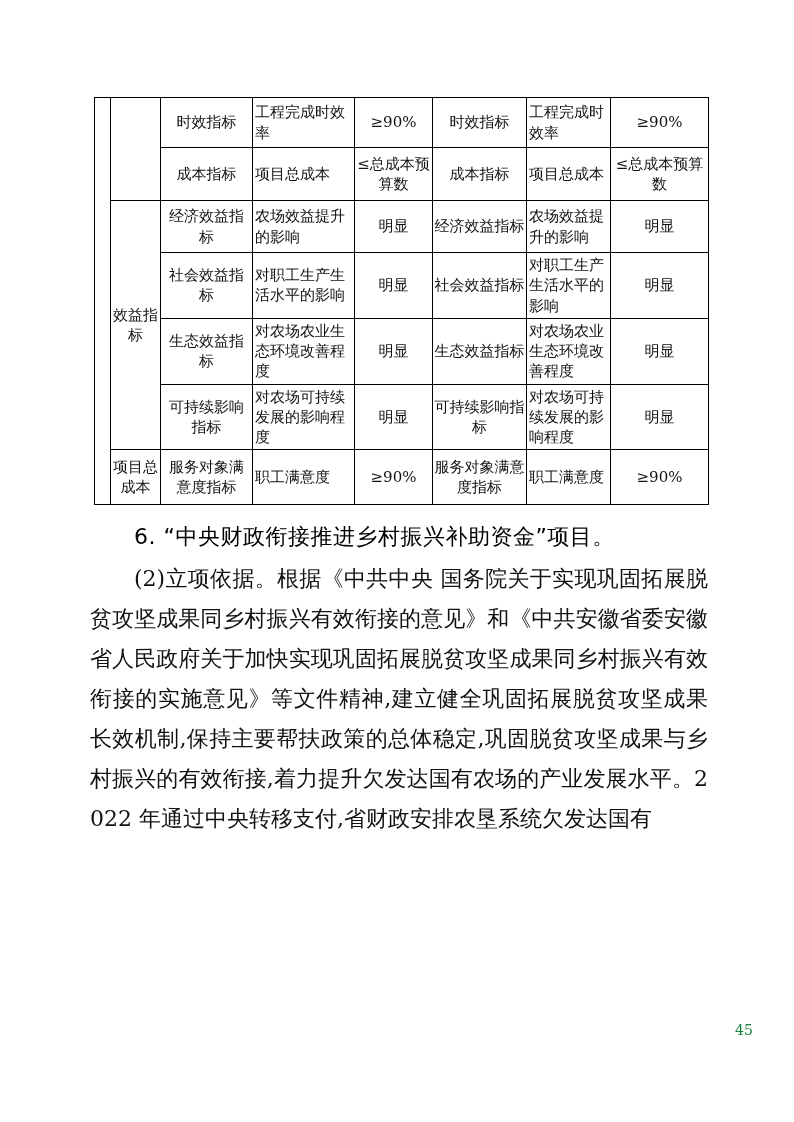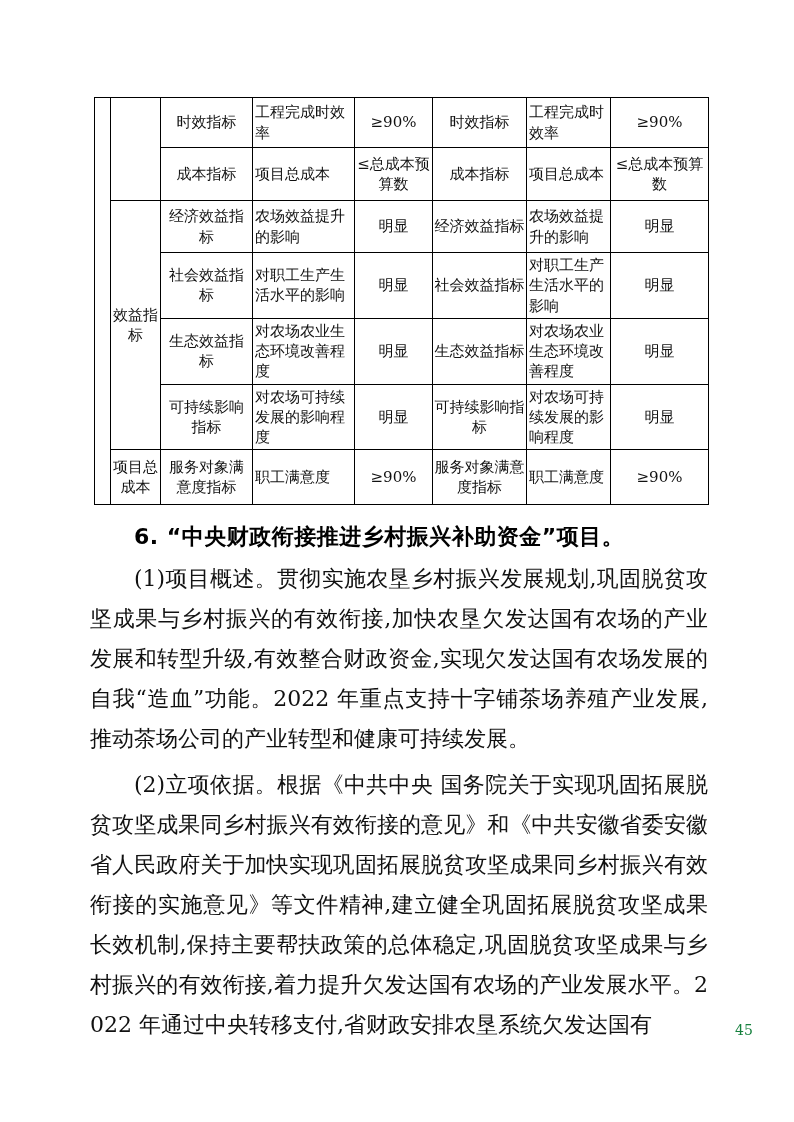--- a/index.html
+++ b/index.html
@@ -39,21 +39,21 @@
     font-family: "DejaVu Serif", "Liberation Serif", serif;
   }
   table.ind-table td.d {
     text-align: left;
     padding-left: 2px;
   }
   
   .section-heading {
     margin: 16px 0 0 0;
     font-size: 22px;
-    font-weight: bold;
+    font-weight: normal;
     text-indent: 2em;
     line-height: 32px;
     color: #000000;
     font-family: "DejaVu Sans", "Liberation Sans", sans-serif;
     letter-spacing: 0.5px;
   }
   .para {
     margin: 6px 0 0 0;
     font-size: 22px;
     line-height: 40px;
@@ -145,19 +145,18 @@
           <td>≥90%</td>
           <td>服务对象满意度指标</td>
           <td class="d">职工满意度</td>
           <td>≥90%</td>
         </tr>
       </tbody>
     </table>
 
     <h2 class="section-heading">6. “中央财政衔接推进乡村振兴补助资金”项目。</h2>
 
-    <p class="para">(1)项目概述。贯彻实施农垦乡村振兴发展规划,巩固脱贫攻坚成果与乡村振兴的有效衔接,加快农垦欠发达国有农场的产业发展和转型升级,有效整合财政资金,实现欠发达国有农场发展的自我“造血”功能。2022 年重点支持十字铺茶场养殖产业发展,推动茶场公司的产业转型和健康可持续发展。</p>
     <p class="para">(2)立项依据。根据《中共中央 国务院关于实现巩固拓展脱贫攻坚成果同乡村振兴有效衔接的意见》和《中共安徽省委安徽省人民政府关于加快实现巩固拓展脱贫攻坚成果同乡村振兴有效衔接的实施意见》等文件精神,建立健全巩固拓展脱贫攻坚成果长效机制,保持主要帮扶政策的总体稳定,巩固脱贫攻坚成果与乡村振兴的有效衔接,着力提升欠发达国有农场的产业发展水平。2022 年通过中央转移支付,省财政安排农垦系统欠发达国有</p>
 
   </div>
 
   <div class="page-number">45</div>
 </div>
 
 </body></html>

